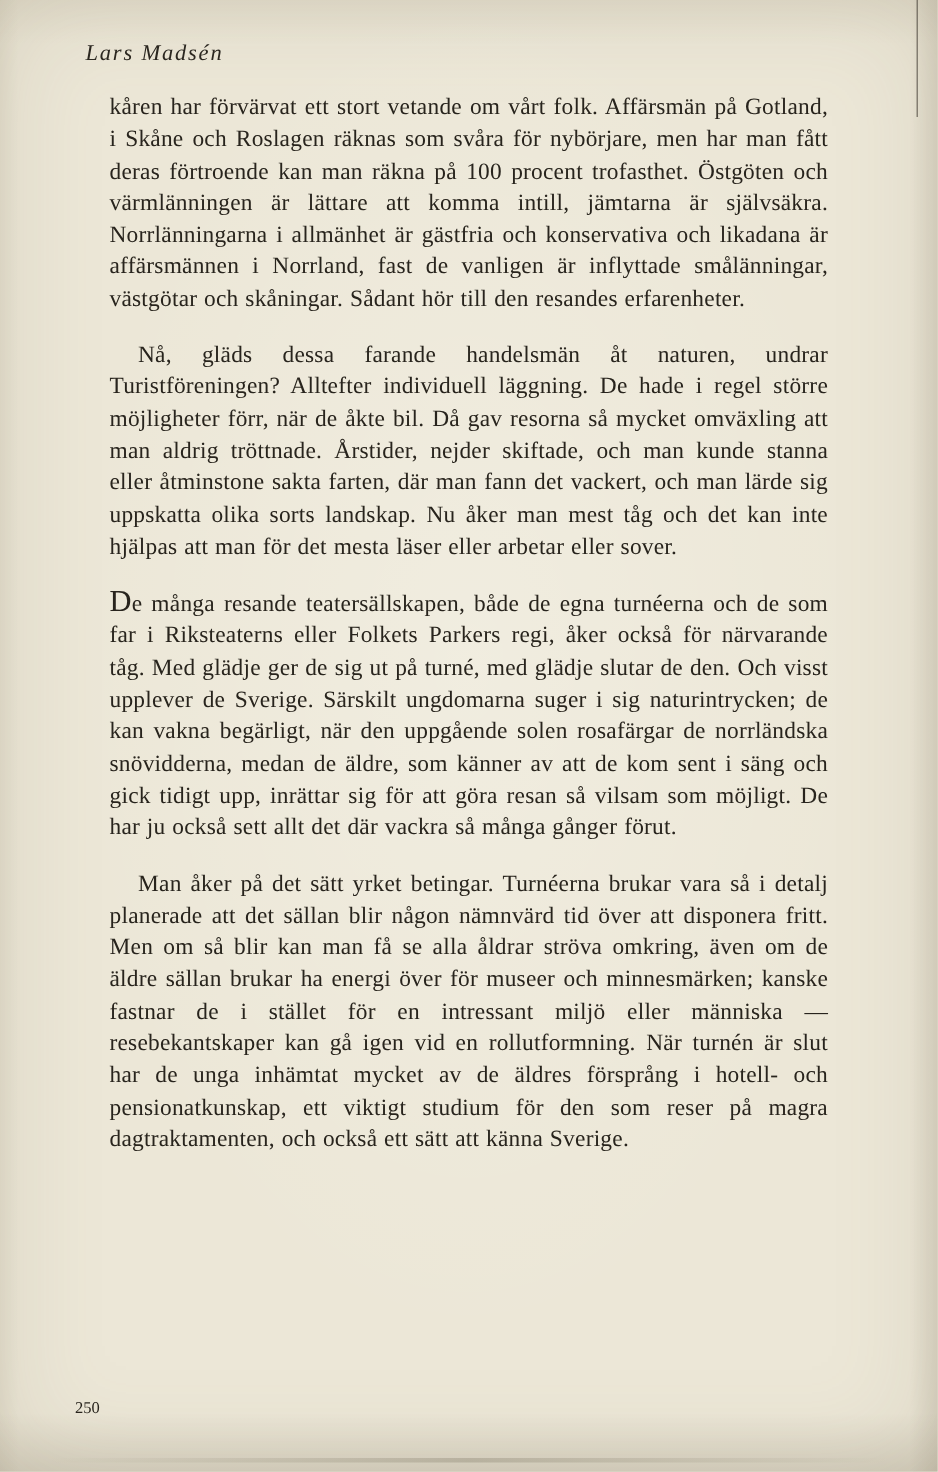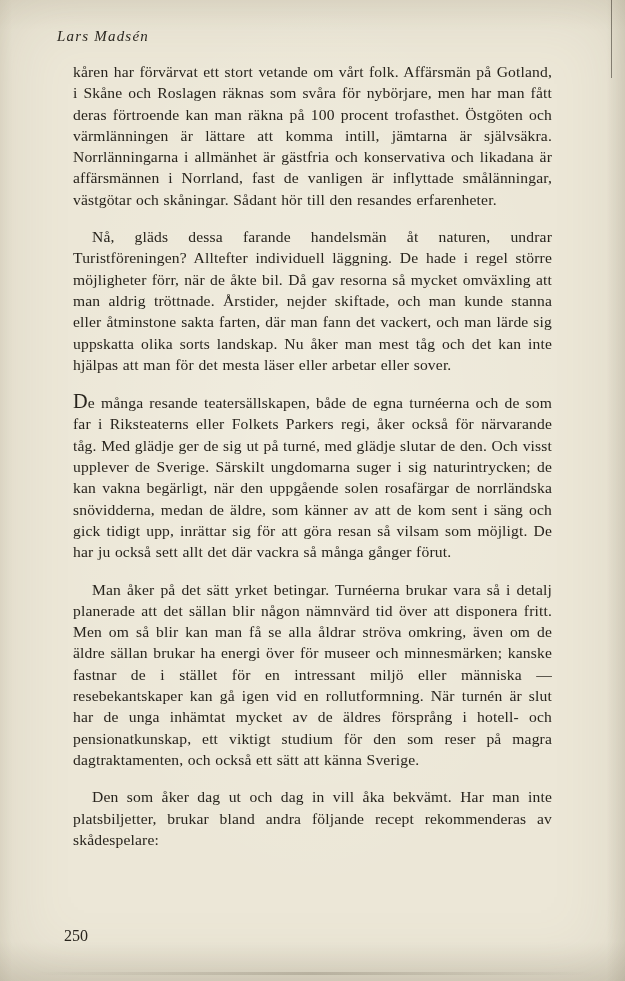--- a/index.html
+++ b/index.html
@@ -47,23 +47,23 @@
     }
     .para.section-start {
       margin-top: 14px;
     }
     .para.section-start::first-letter {
       font-size: 1.3em;
       line-height: 1;
     }
     .page-number {
       position: absolute;
-      left: 64px;
+      left: 50px;
       bottom: 36px;
-      font-size: 16px;
+      font-size: 11px;
       color: #28241d;
     }
     .scan-edge-line {
       position: absolute;
       top: 0;
       right: 13px;
       width: 1.5px;
       height: 78px;
       background: rgba(55,50,40,0.55);
     }
@@ -82,19 +82,18 @@
 <div class="page">
   <div class="scan-edge-line"></div>
 
   <div class="running-header">Lars Madsén</div>
 
   <div class="body-text">
     <p class="para no-indent">kåren har förvärvat ett stort vetande om vårt folk. Affärsmän på Gotland, i Skåne och Roslagen räknas som svåra för nybörjare, men har man fått deras förtroende kan man räkna på 100 procent trofasthet. Östgöten och värmlänningen är lättare att komma intill, jämtarna är självsäkra. Norrlänningarna i allmänhet är gästfria och konservativa och likadana är affärsmännen i Norrland, fast de vanligen är inflyttade smålänningar, västgötar och skåningar. Sådant hör till den resandes erfarenheter.</p>
     <p class="para indent">Nå, gläds dessa farande handelsmän åt naturen, undrar Turistföreningen? Alltefter individuell läggning. De hade i regel större möjligheter förr, när de åkte bil. Då gav resorna så mycket omväxling att man aldrig tröttnade. Årstider, nejder skiftade, och man kunde stanna eller åtminstone sakta farten, där man fann det vackert, och man lärde sig uppskatta olika sorts landskap. Nu åker man mest tåg och det kan inte hjälpas att man för det mesta läser eller arbetar eller sover.</p>
     <p class="para section-start">De många resande teatersällskapen, både de egna turnéerna och de som far i Riksteaterns eller Folkets Parkers regi, åker också för närvarande tåg. Med glädje ger de sig ut på turné, med glädje slutar de den. Och visst upplever de Sverige. Särskilt ungdomarna suger i sig naturintrycken; de kan vakna begärligt, när den uppgående solen rosafärgar de norrländska snövidderna, medan de äldre, som känner av att de kom sent i säng och gick tidigt upp, inrättar sig för att göra resan så vilsam som möjligt. De har ju också sett allt det där vackra så många gånger förut.</p>
     <p class="para indent">Man åker på det sätt yrket betingar. Turnéerna brukar vara så i detalj planerade att det sällan blir någon nämnvärd tid över att disponera fritt. Men om så blir kan man få se alla åldrar ströva omkring, även om de äldre sällan brukar ha energi över för museer och minnesmärken; kanske fastnar de i stället för en intressant miljö eller människa — resebekantskaper kan gå igen vid en rollutformning. När turnén är slut har de unga inhämtat mycket av de äldres försprång i hotell- och pensionatkunskap, ett viktigt studium för den som reser på magra dagtraktamenten, och också ett sätt att känna Sverige.</p>
-    <p class="para indent">Den som åker dag ut och dag in vill åka bekvämt. Har man inte platsbiljetter, brukar bland andra följande recept rekommenderas av skådespelare:</p>
   </div>
 
   <div class="page-number">250</div>
 
   <div class="scan-bottom-smudge"></div>
 </div>
 
 </body></html>

